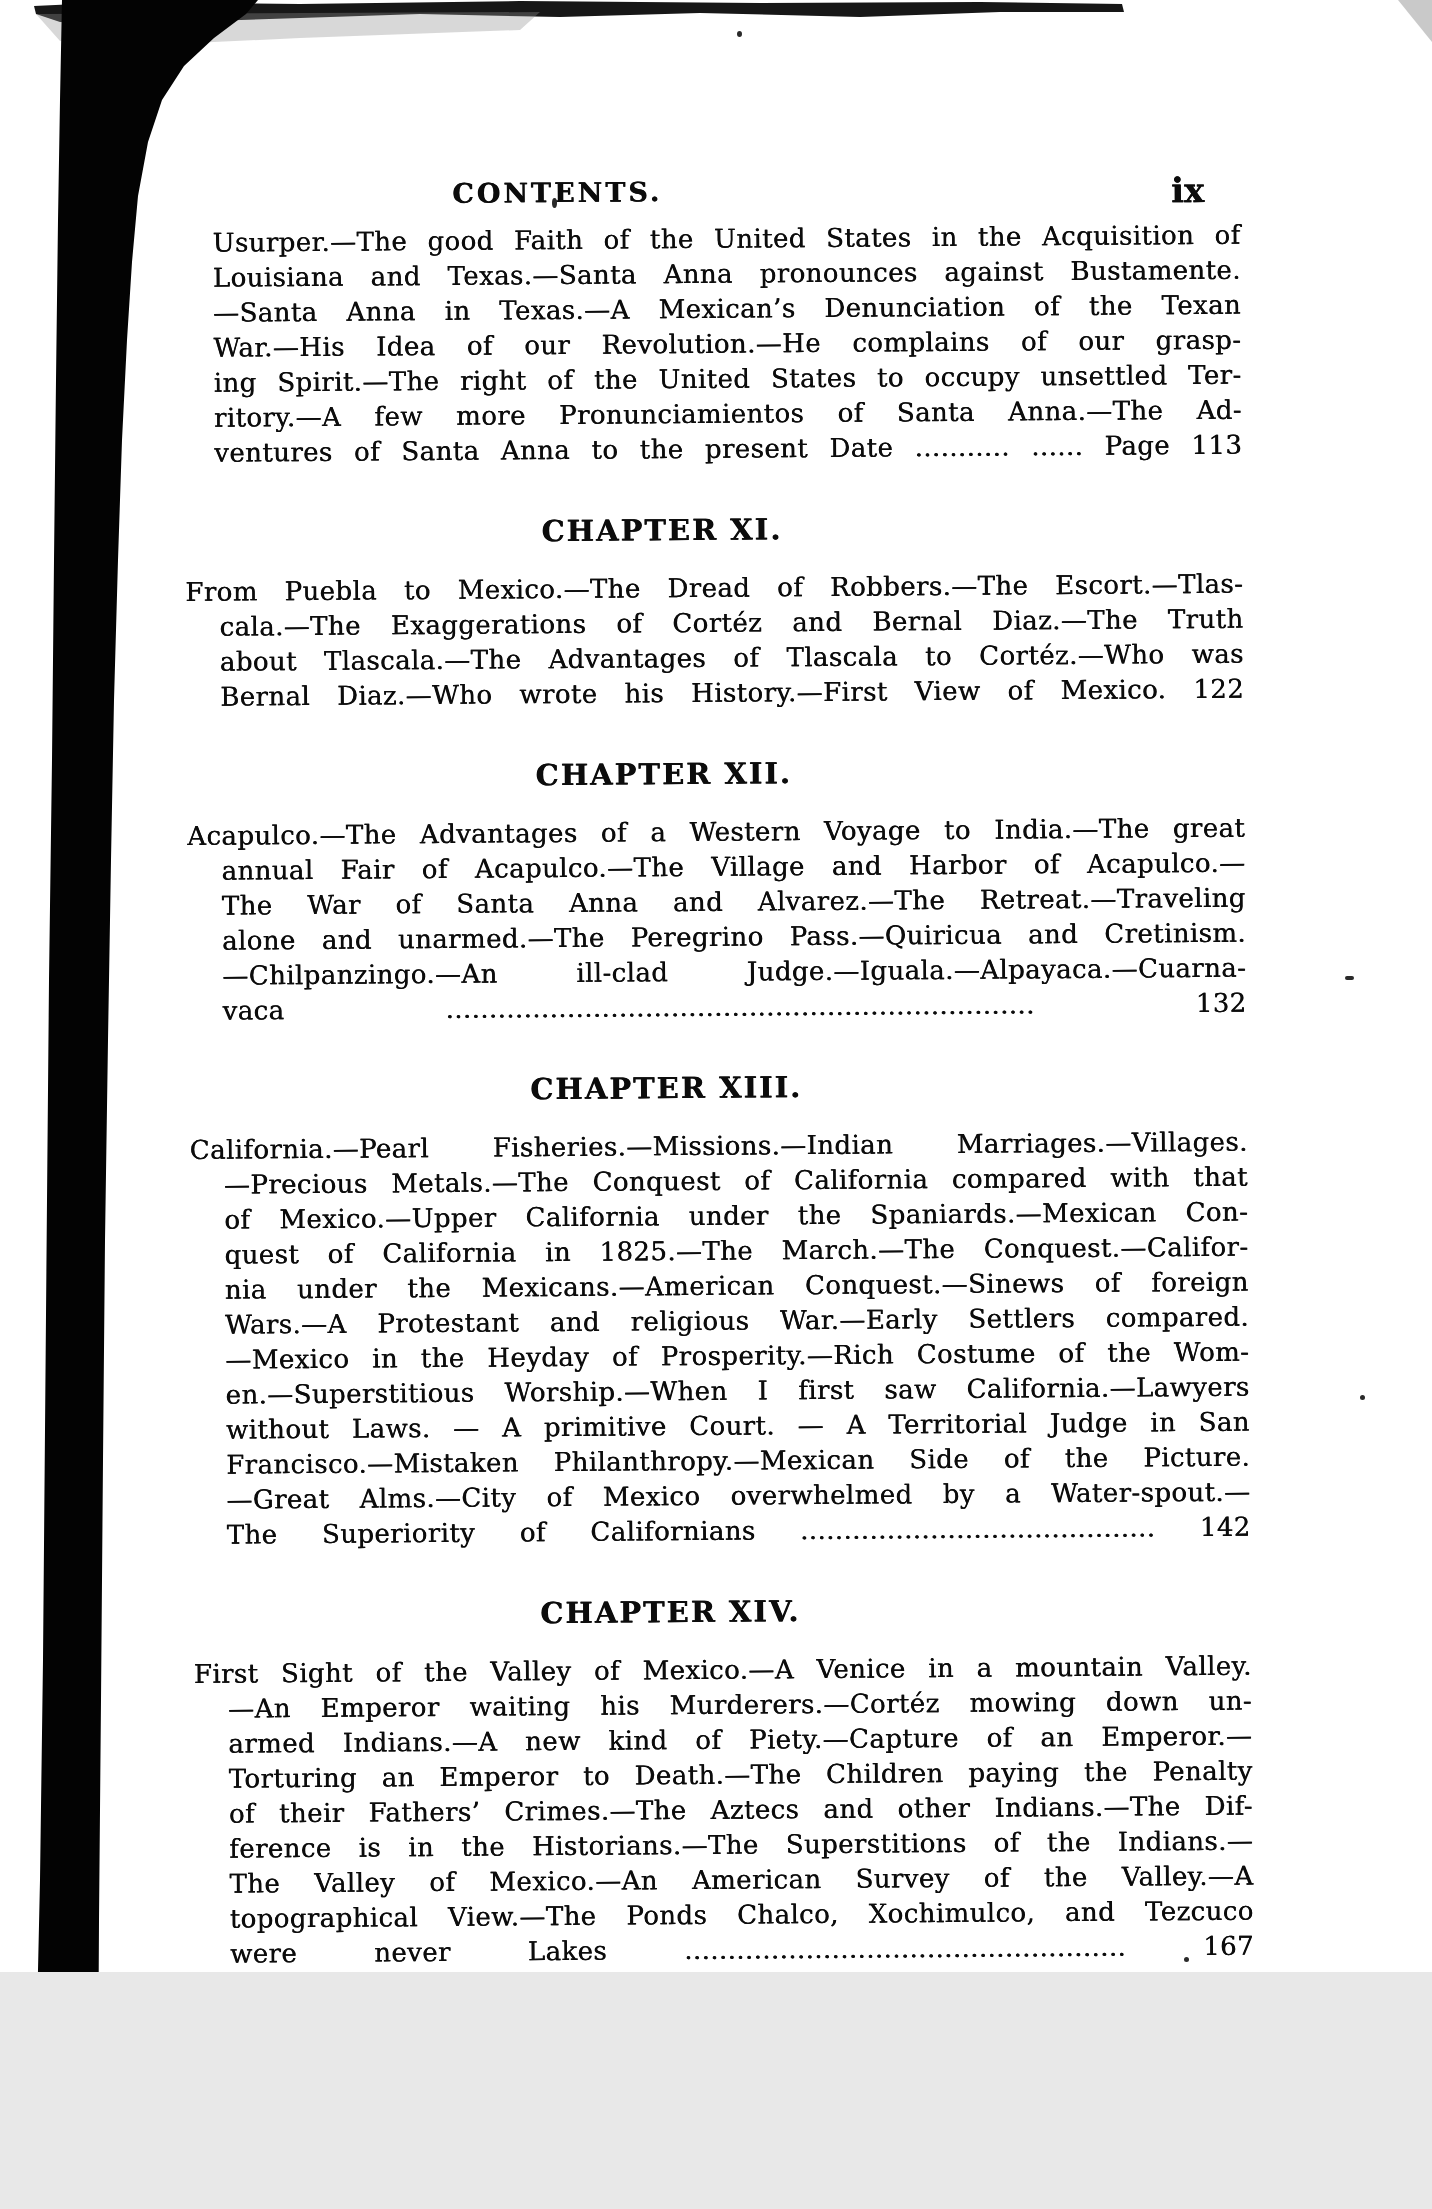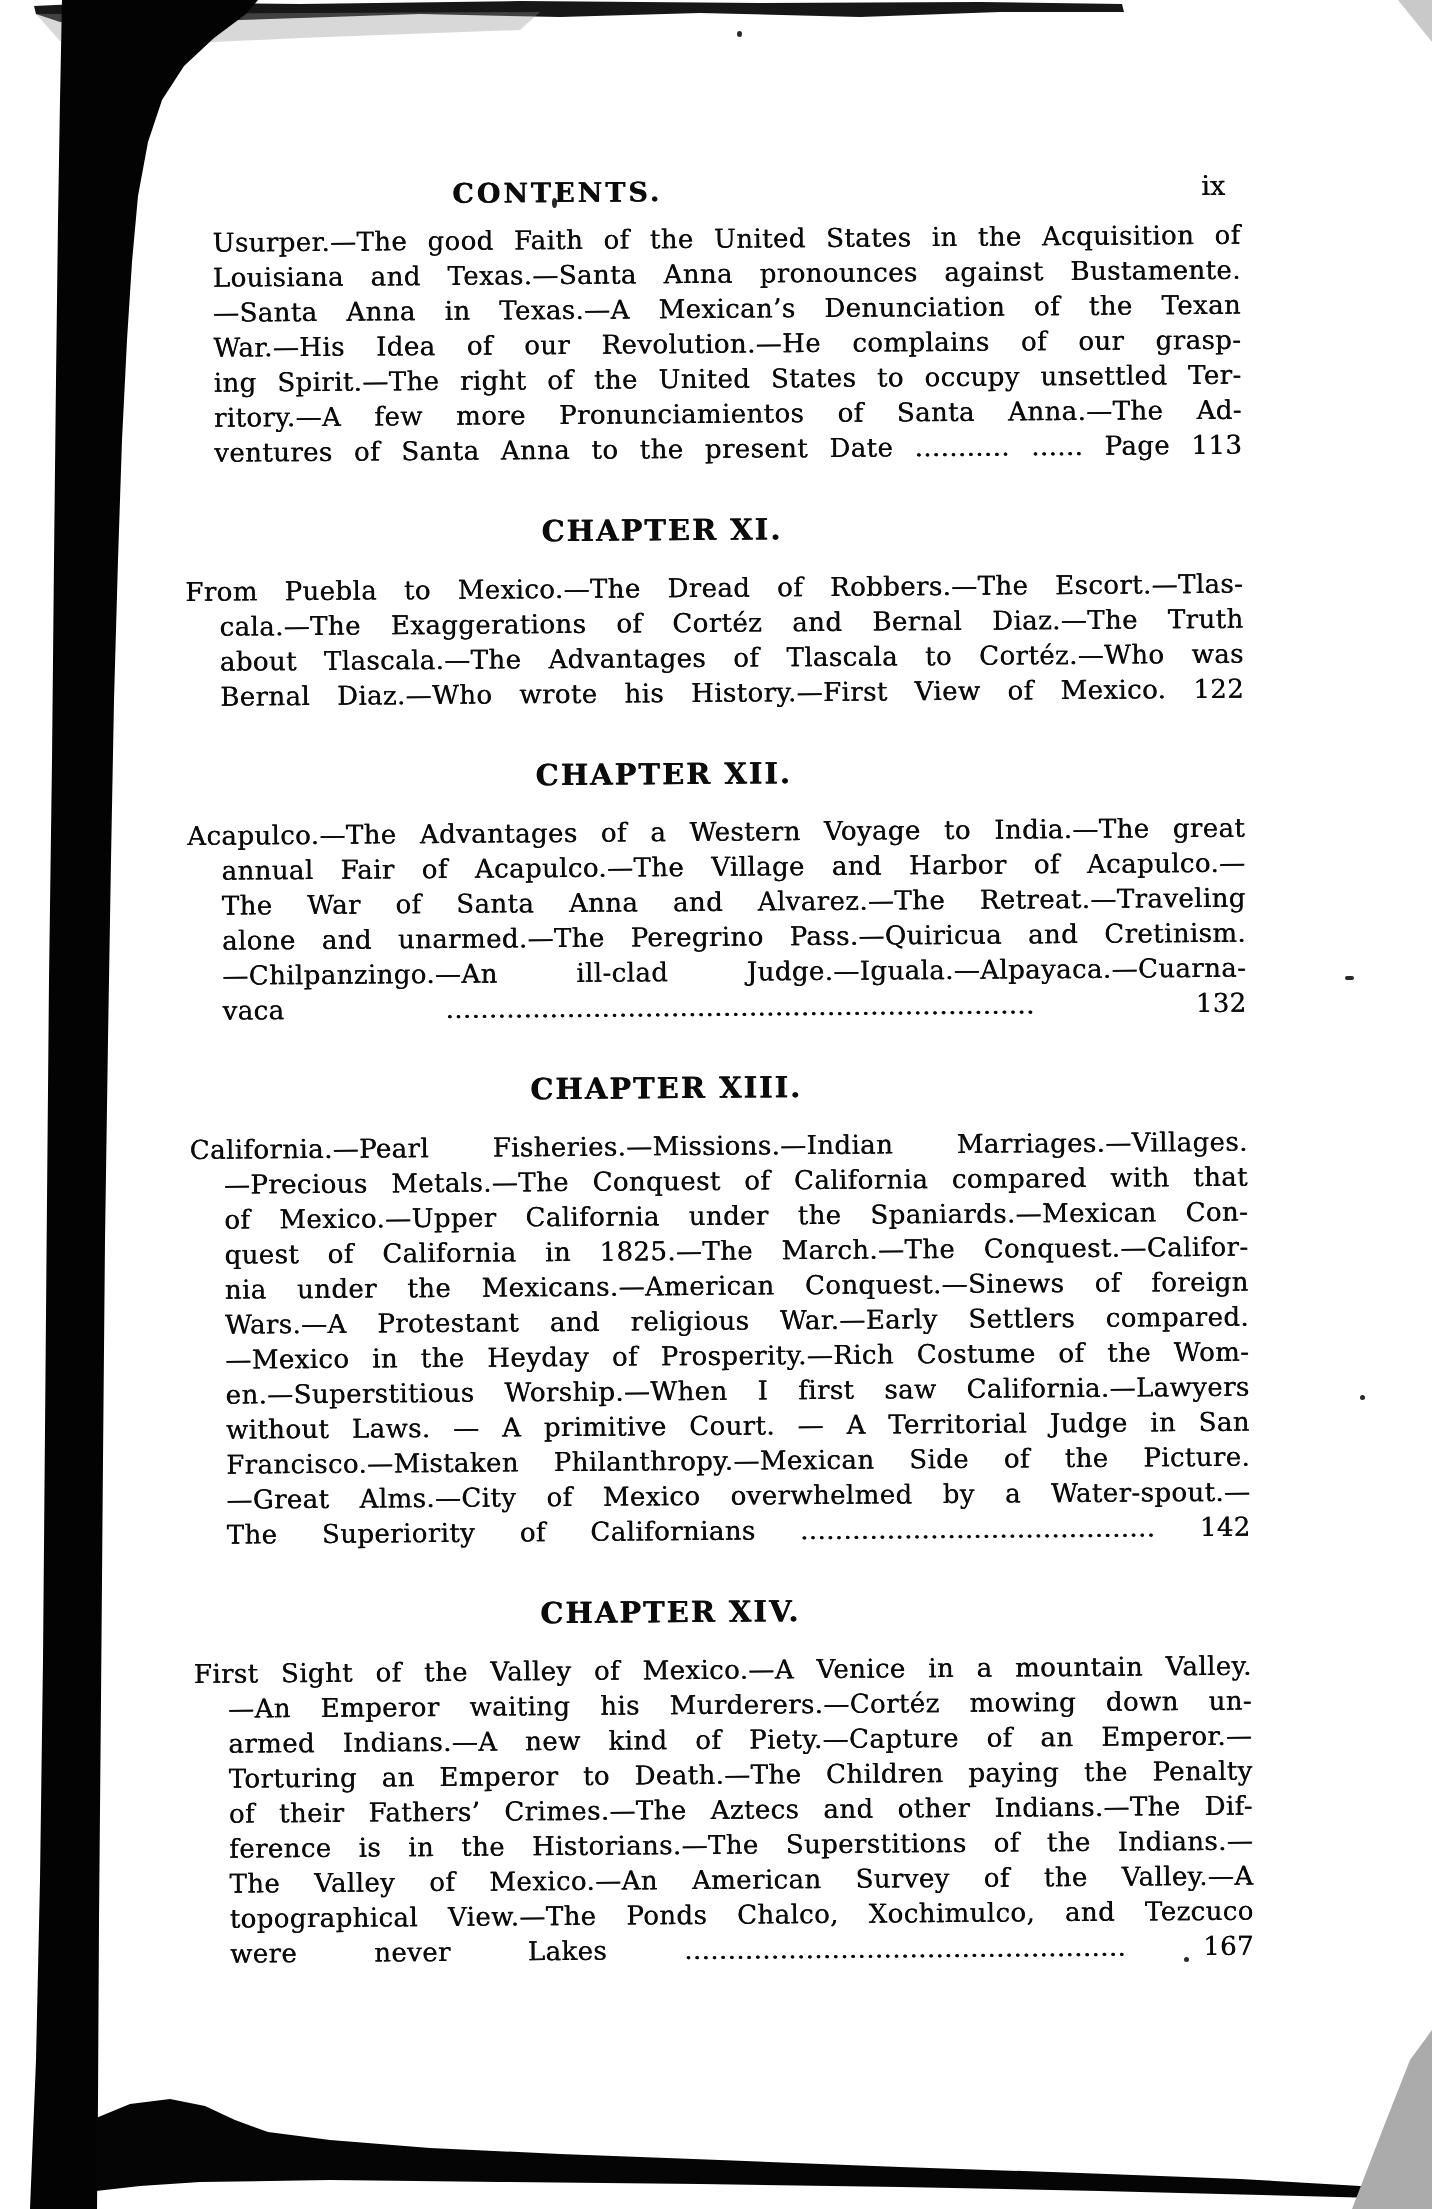--- a/index.html
+++ b/index.html
@@ -1,37 +1,37 @@
 <!DOCTYPE html>
 <html><head>
 <meta charset="utf-8">
 <style>
   html,body{margin:0;padding:0;background:#e8e8e8;}
   .scan-root{
     position:relative;
-    width:1432px;height:2209px;
+    width:1432px;height:1972px;
     background:#ffffff;
     overflow:hidden;
     font-family:"DejaVu Serif","Liberation Serif",serif;
     color:#0c0c0c;
   }
   .artifacts{position:absolute;inset:0;width:1432px;height:2209px;pointer-events:none;}
   .content{
     position:absolute;left:182px;top:180px;width:1058px;
     transform:rotate(-0.45deg);transform-origin:0 0;
   }
   .header{position:relative;height:36px;}
   .header-title{
     position:absolute;left:270px;top:0;
     font-size:27px;font-weight:700;letter-spacing:3px;
     text-shadow:0.5px 0 0 currentColor;
   }
   .header-pagenum{
-    position:absolute;right:15px;top:-2px;
-    font-size:27px;font-weight:400;
+    position:absolute;right:36px;top:-2px;
+    font-size:34px;font-weight:700;
     text-shadow:0.4px 0 0 currentColor;
   }
   .sections{margin-top:10px;}
   .chapter-heading{
     text-align:center;
     font-size:29px;font-weight:700;letter-spacing:2px;
     line-height:38px;
     margin:44px 104px 22px 0;
     text-shadow:0.5px 0 0 currentColor;
   }

